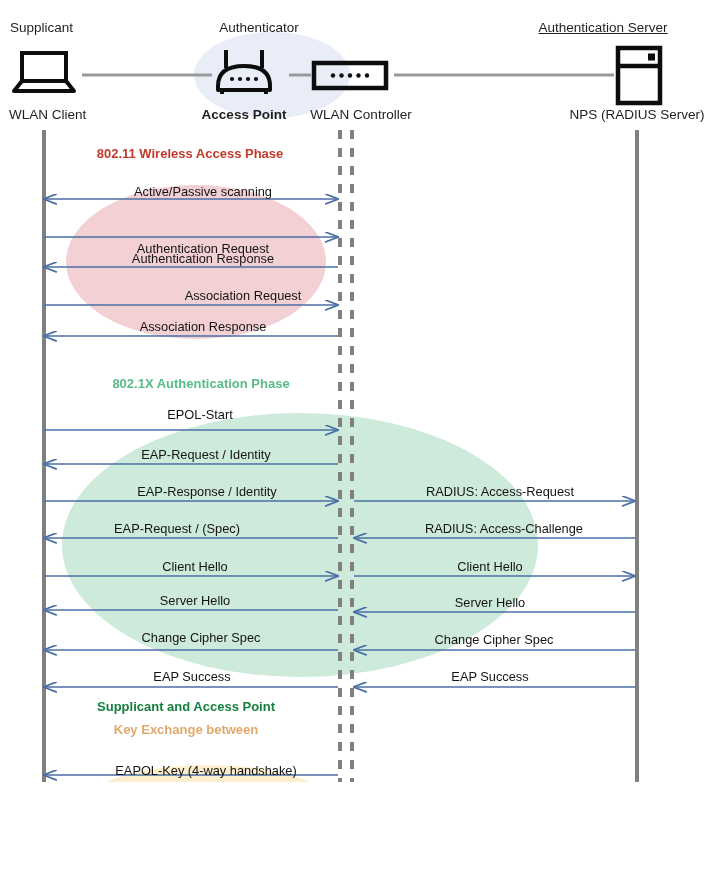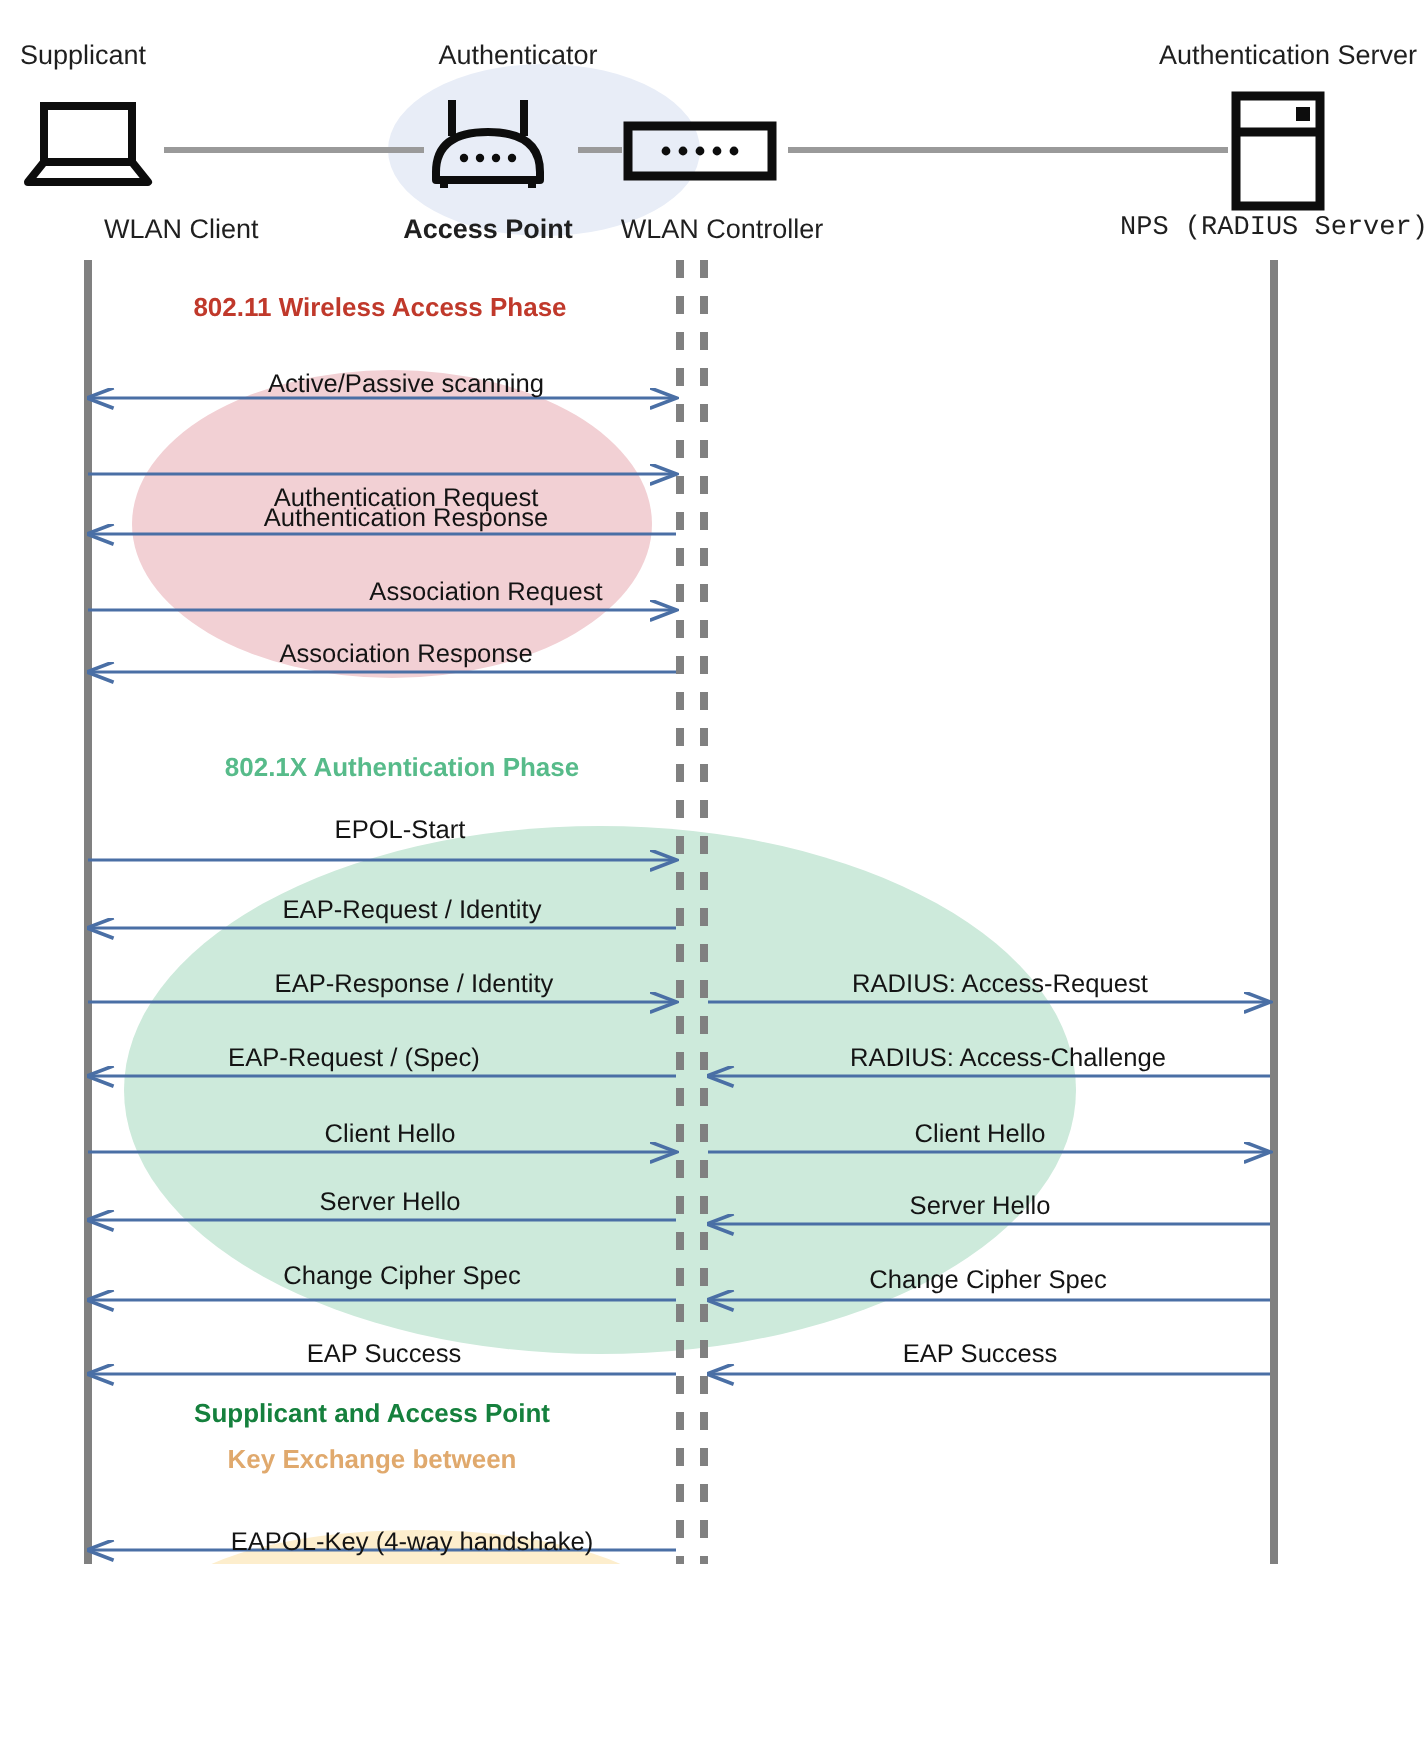--- a/index.html
+++ b/index.html
@@ -130,26 +130,26 @@
     <line x1="354" y1="687" x2="635" y2="687" stroke="#4a6fa5" stroke-width="1.6" marker-start="url(#ah-l)"></line>
 
     <line x1="44" y1="775" x2="338" y2="775" stroke="#4a6fa5" stroke-width="1.6" marker-start="url(#ah-l)"></line>
     <line x1="44" y1="793" x2="338" y2="793" stroke="#4a6fa5" stroke-width="1.6" marker-end="url(#ah-r)"></line>
     <line x1="44" y1="811" x2="338" y2="811" stroke="#4a6fa5" stroke-width="1.6" marker-start="url(#ah-l)"></line>
     <line x1="44" y1="830" x2="338" y2="830" stroke="#4a6fa5" stroke-width="1.6" marker-end="url(#ah-r)"></line>
   </svg>
 
   <div class="txt node-title" style="left:10px; top:20px;">Supplicant</div>
   <div class="txt node-title" style="left:259px; top:20px; transform:translateX(-50%);">Authenticator</div>
-  <div class="txt node-title" style="left:644px; top:20px; transform:translateX(-50%);">Authentication Server</div>
+  <div class="txt node-title" style="left:603px; top:20px; transform:translateX(-50%);text-decoration:underline;">Authentication Server</div>
 
-  <div class="txt node-sub" style="left:9px; top:107px;margin-left:43px;">WLAN Client</div>
+  <div class="txt node-sub" style="left:9px; top:107px;">WLAN Client</div>
   <div class="txt node-sub" style="left:244px; top:107px; transform:translateX(-50%);font-weight:bold;">Access Point</div>
   <div class="txt node-sub" style="left:361px; top:107px; transform:translateX(-50%);">WLAN Controller</div>
-  <div class="txt node-sub" style="left:637px; top:107px; transform:translateX(-50%);font-family:Liberation Mono, monospace;">NPS (RADIUS Server)</div>
+  <div class="txt node-sub" style="left:637px; top:107px; transform:translateX(-50%);">NPS (RADIUS Server)</div>
 
   <div class="txt phase-label" style="left:190px; top:146px; transform:translateX(-50%); color:#c0392b;">802.11 Wireless Access Phase</div>
   <div class="txt phase-label" style="left:201px; top:376px; transform:translateX(-50%); color:#57bb8a;">802.1X Authentication Phase</div>
   <div class="txt phase-label" style="left:186px; top:722px; transform:translateX(-50%); color:#e0a96d;">Key Exchange between</div>
   <div class="txt phase-label" style="left:186px; top:699px; transform:translateX(-50%); color:#15803d;">Supplicant and Access Point</div>
 
   <div class="txt msg-label" style="left:203px; top:184px;">Active/Passive scanning</div>
   <div class="txt msg-label" style="left:203px; top:221px;margin-top:20px;">Authentication Request</div>
   <div class="txt msg-label" style="left:203px; top:251px;">Authentication Response</div>
   <div class="txt msg-label" style="left:203px; top:288px;margin-left:40px;">Association Request</div>

